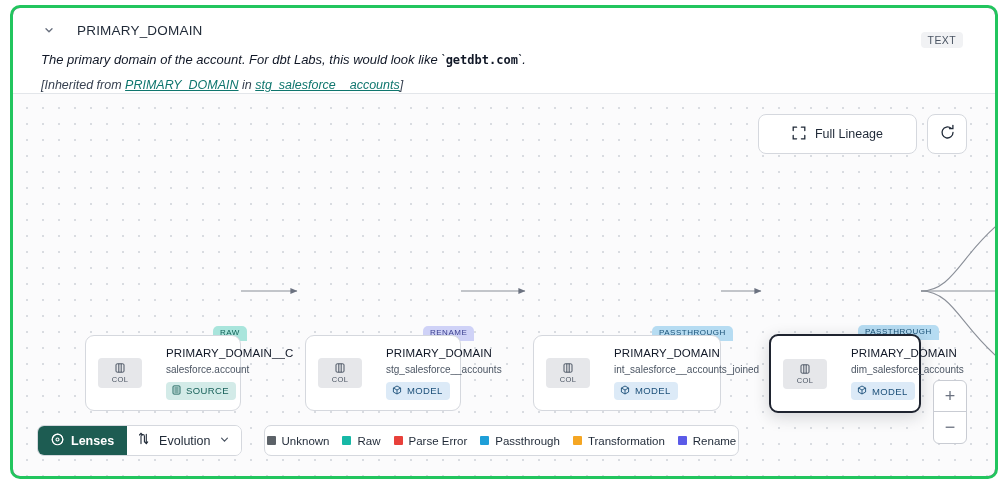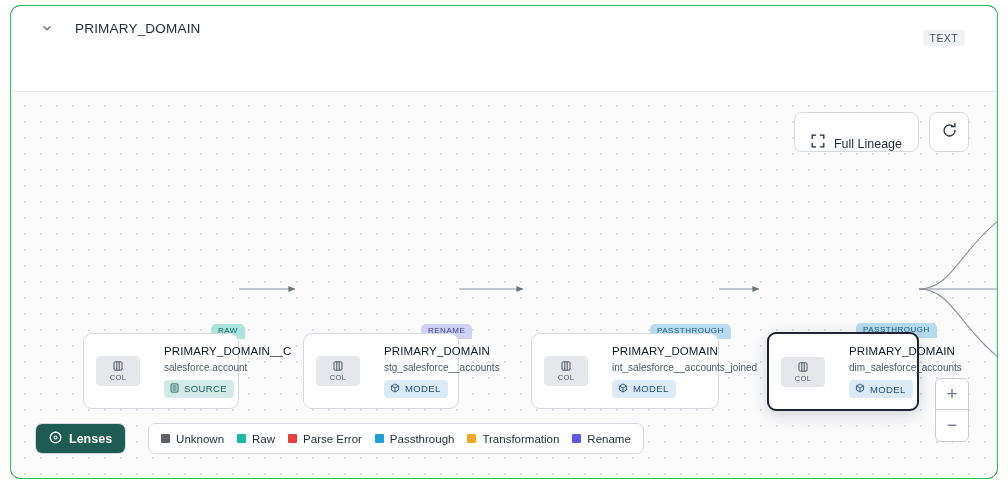--- a/index.html
+++ b/index.html
@@ -8,21 +8,21 @@
     background: #ffffff;
     font-family: "Liberation Sans", sans-serif;
     overflow: hidden;
   }
 
   .app-card {
     position: absolute;
     left: 10px; top: 5px;
     width: 988px; height: 474px;
     background: #0f172a;
-    border: 1px solid #22c55e;
+    border: 3px solid #22c55e;
     border-radius: 10px;
     overflow: hidden;
   }
 
   
   .header {
     position: relative;
     height: 85px;
     padding: 10px 18px 0 18px;
     background: #ffffff;
@@ -175,21 +175,21 @@
     border-radius: 8px;
     height: 40px;
     display: flex;
     align-items: center;
     justify-content: center;
     gap: 9px;
     color: #1f2937;
     font-size: 12.5px;
     cursor: pointer;
   }
-  .btn-full   { padding: 0 16px; align-items: flex-end; }
+  .btn-full   { padding: 0 33px; }
   .btn-square { width: 40px; }
 
   .zoom-ctrl {
     position: absolute;
     right: 28px; bottom: 36px;
     width: 34px;
     background: #ffffff;
     border: 1px solid #c9ccd3;
     border-radius: 6px;
     overflow: hidden;
@@ -237,21 +237,21 @@
     display: flex; align-items: center; gap: 8px;
     padding: 0 11px;
     font-size: 12.5px;
     cursor: pointer;
   }
   .legend {
     display: flex;
     align-items: center;
     gap: 13px;
     height: 31px;
-    padding: 0 12px;
+    padding: 0 2px;
     background: #ffffff;
     border: 1px solid #d5d8de;
     border-radius: 7px;
   }
   .legend-item {
     display: flex; align-items: center; gap: 6px;
     font-size: 11.5px;
     color: #1f2937;
   }
   .swatch { width: 9px; height: 9px; border-radius: 1px; flex: none; }
@@ -266,21 +266,27 @@
       <span class="chevron-icon">
         <svg width="12" height="12" viewBox="0 0 12 12" fill="none" stroke="currentColor" stroke-width="1.4">
           <path d="M3 4.7 L6 7.7 L9 4.7" stroke-linecap="round" stroke-linejoin="round"></path>
         </svg>
       </span>
       <span class="page-title">PRIMARY_DOMAIN</span>
     </div>
 
     <span class="type-badge">TEXT</span>
 
-
+    <div class="desc">
+      <span>The primary domain of the account. For dbt Labs, this would look like `</span><span class="code">getdbt.com</span><span>`.</span>
+    </div>
+
+    <div class="inherit">
+      <span>[Inherited from </span><a href="#">PRIMARY_DOMAIN</a><span> in </span><a href="#">stg_salesforce__accounts</a><span>]</span>
+    </div>
   </div>
 
   <div class="graph">
 
     <svg class="edges" width="988" height="387">
       <defs>
         <marker id="ah" markerWidth="7" markerHeight="7" refX="6" refY="3.2" orient="auto">
           <path d="M0,0.4 L6.4,3.2 L0,6 z" fill="#6b7280"></path>
         </marker>
       </defs>
@@ -432,20 +438,36 @@
           <span>
             <svg width="13" height="13" viewBox="0 0 13 13" fill="none" stroke="#ffffff" stroke-width="1.1">
               <circle cx="6.5" cy="6.5" r="5.3"></circle>
               <path d="M6.5 1.2 A5.3 5.3 0 0 1 9.8 10.6"></path>
               <path d="M2.0 9.0 A5.3 5.3 0 0 1 8.6 1.6"></path>
               <circle cx="6.5" cy="6.5" r="1.5"></circle>
             </svg>
           </span>
           <span>Lenses</span>
         </div>
+        <div class="seg-evo">
+          <span>
+            <svg width="13" height="14" viewBox="0 0 13 14" fill="none" stroke="#1f2937" stroke-width="1.1" stroke-linecap="round">
+              <path d="M3 11.6 V4.2 A1.7 1.7 0 0 1 6.4 4.2 V10"></path>
+              <path d="M1.5 3 L3 1.4 L4.5 3"></path>
+              <path d="M8.3 2.4 V11.4"></path>
+              <path d="M6.9 9.9 L8.3 11.6 L9.7 9.9"></path>
+            </svg>
+          </span>
+          <span>Evolution</span>
+          <span>
+            <svg width="11" height="11" viewBox="0 0 11 11" fill="none" stroke="#4b5563" stroke-width="1.2" stroke-linecap="round">
+              <path d="M2.6 4.2 L5.5 7.1 L8.4 4.2"></path>
+            </svg>
+          </span>
+        </div>
       </div>
 
       <div class="legend">
         <div class="legend-item">
           <span class="swatch" style="background:#5c6268"></span>
           <span>Unknown</span>
         </div>
         <div class="legend-item">
           <span class="swatch" style="background:#17b8a6"></span>
           <span>Raw</span>

